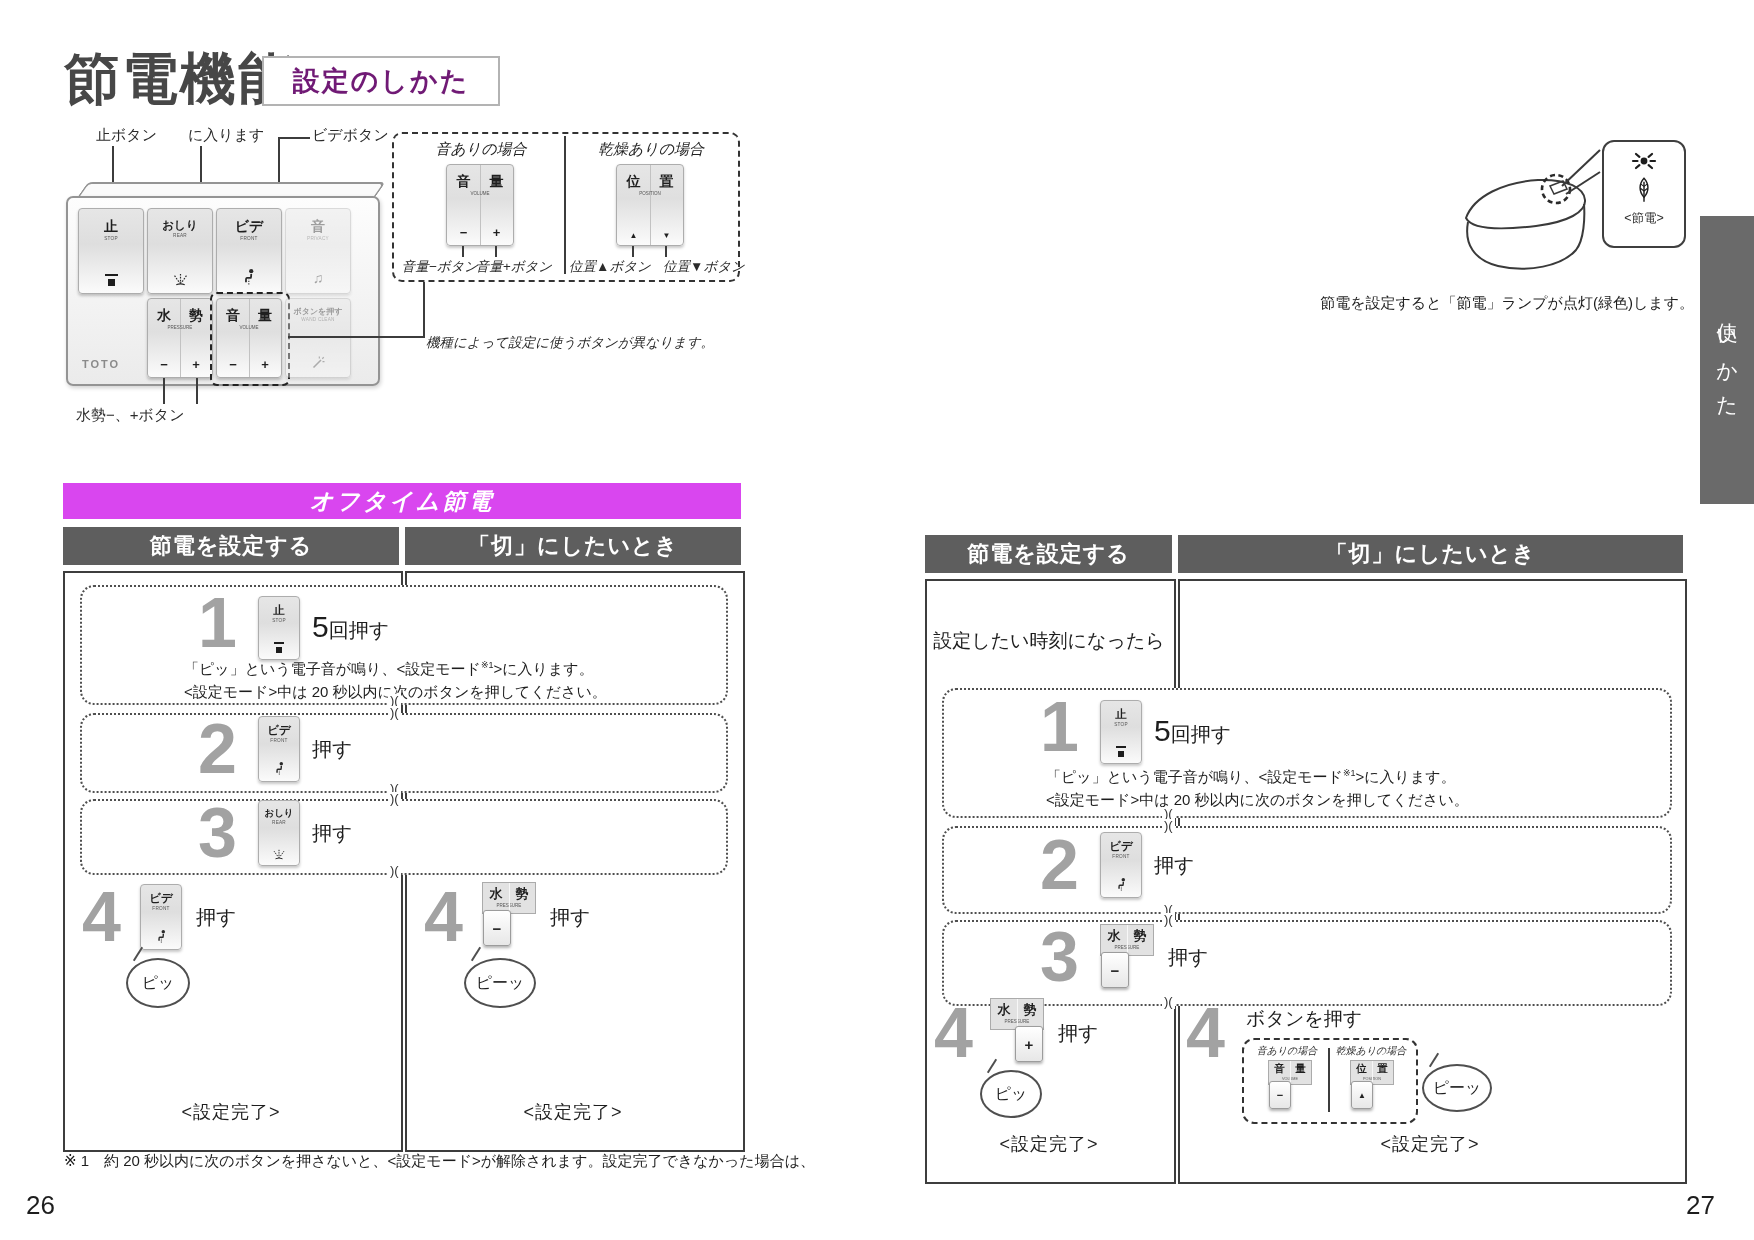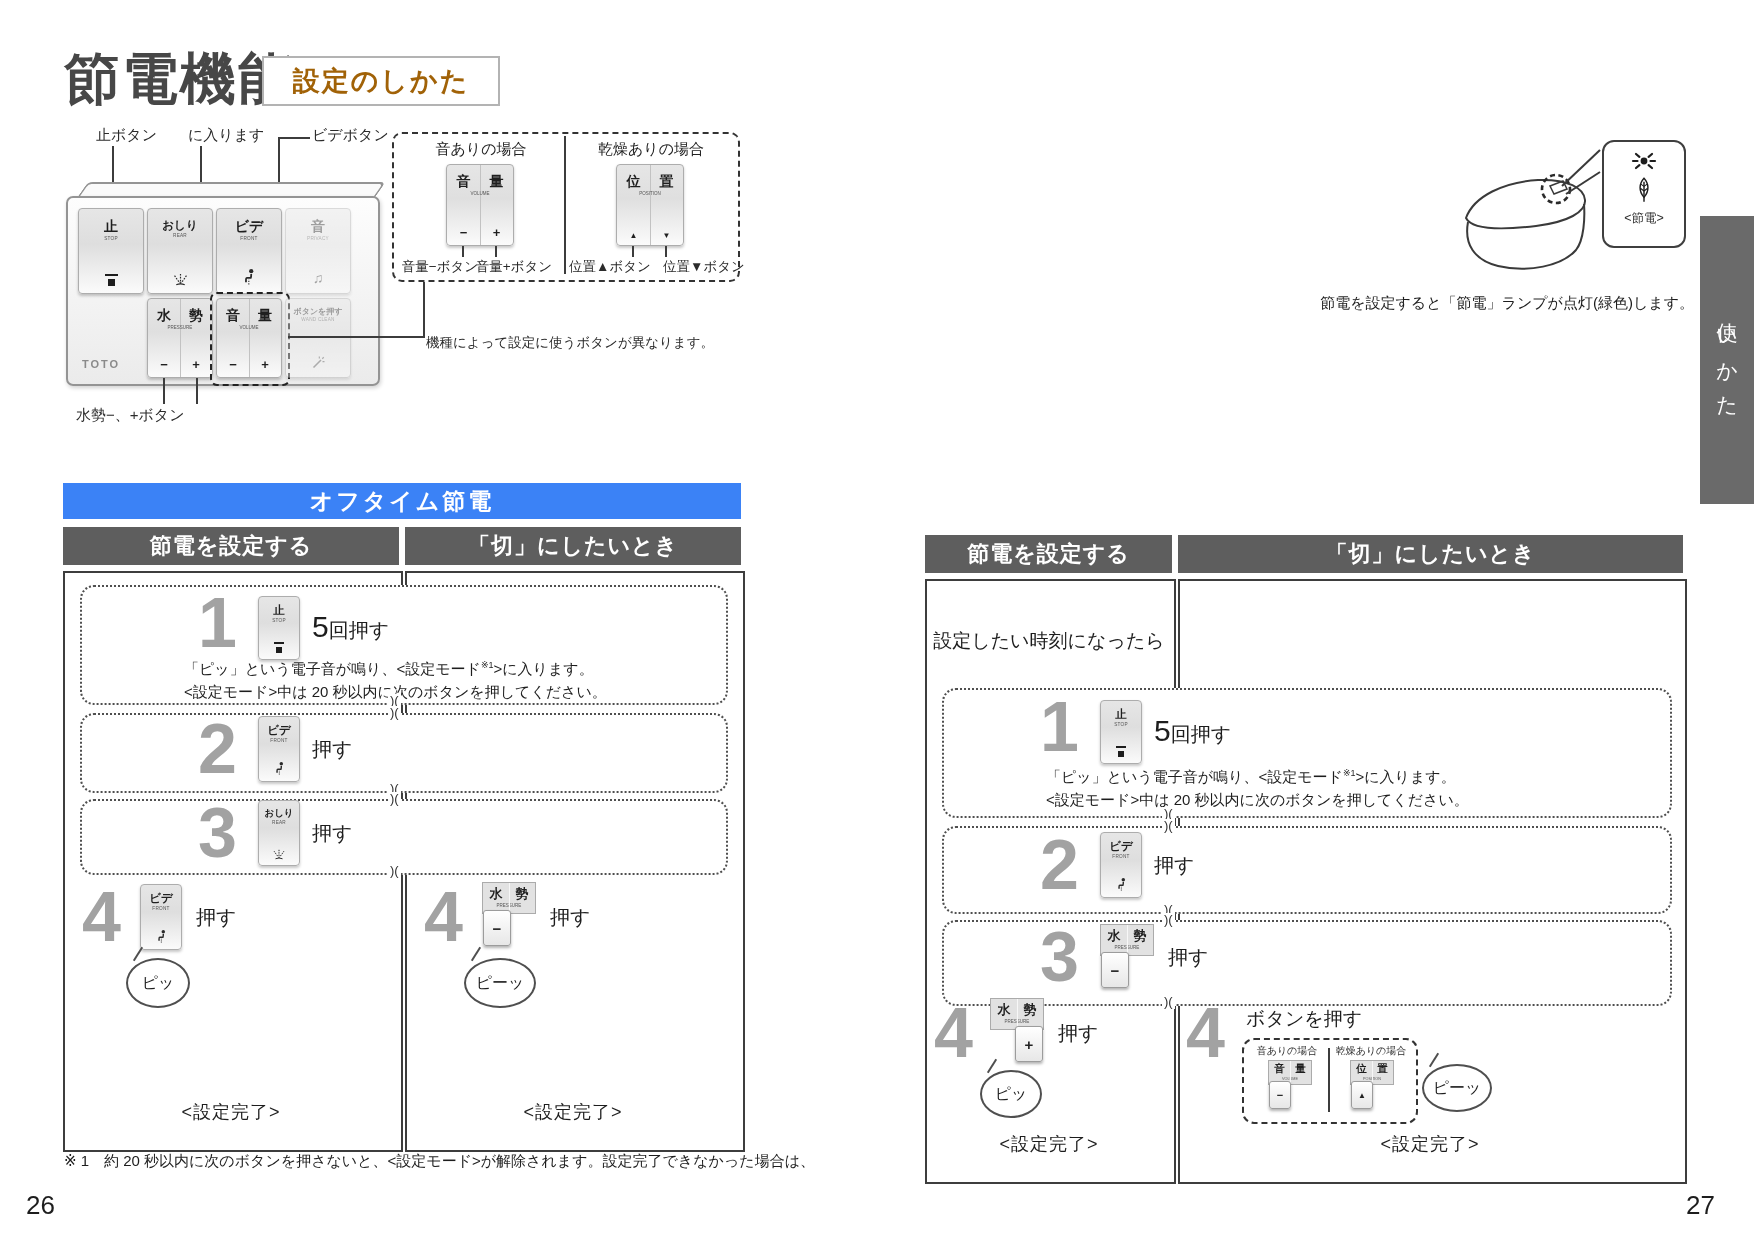--- a/index.html
+++ b/index.html
@@ -1,23 +1,23 @@
 <!DOCTYPE html>
 <html><head>
 <meta charset="utf-8">
 <style>
   html,body{margin:0;padding:0;background:#e8e8e8;}
   .page{position:relative;width:1754px;height:1240px;background:#fff;overflow:hidden;
         font-family:"Liberation Sans","DejaVu Sans",sans-serif;color:#2e2e2e;}
   .abs{position:absolute;}
   .nw{white-space:nowrap;}
-  .ctr{text-align:center;}
+  .ctr{text-align:center;font-style:italic;}
   .doc-title{font-size:56px;font-weight:800;color:#474747;letter-spacing:2px;}
   .sub-box{border:2px solid #b3b3b3;display:flex;align-items:center;justify-content:center;
-           font-size:27px;font-weight:700;color:#a16207;letter-spacing:2px;background:#fff;}
+           font-size:27px;font-weight:700;color:#701a75;letter-spacing:2px;background:#fff;}
   .lbl{font-size:15px;color:#2b2b2b;}
   .lbl-sm{font-size:13.5px;color:#2b2b2b;}
   .vline,.hline{background:#3c3c3c;}
   
   .remote{border:2px solid #949494;border-radius:7px;background:linear-gradient(180deg,#fdfdfd,#ebebeb);box-shadow:1px 2px 4px rgba(0,0,0,.18);}
   .remote-top{border:2px solid #949494;border-bottom:none;border-radius:5px 5px 0 0;background:#fafafa;transform:skewX(-35deg);transform-origin:bottom left;}
   .key{border:1px solid #adadad;border-radius:4px;background:linear-gradient(180deg,#e6e6e6 0%,#dedede 42%,#fbfbfb 100%);
        box-shadow:0 2px 3px rgba(0,0,0,.22);position:absolute;}
   .kl{font-weight:700;font-size:14px;text-align:center;margin-top:9px;color:#1f1f1f;}
   .kl-sm{font-size:11.5px;}
@@ -51,21 +51,21 @@
                display:flex;align-items:center;justify-content:center;font-size:15px;font-weight:700;color:#222;}
   .combo.kleft .ckey{left:1px;}
   .combo.kright .ckey{right:1px;}
   .combo.mini .plate{height:23px;}
   .combo.mini .plate .srow{margin-top:1px;}
   .combo.mini .plate .sc{font-size:10.5px;}
   .combo.mini .plate .ssub{font-size:5px;}
   .combo.mini .ckey{top:21px;width:20px;height:26px;font-size:11px;}
   
   .band{display:flex;align-items:center;justify-content:center;color:#fff;font-weight:700;}
-  .band-light{background:#3b82f6;font-size:23px;letter-spacing:3px;}
+  .band-light{background:#d946ef;font-size:23px;letter-spacing:3px;font-style:italic;}
   .band-dark{background:#5e5e5e;font-size:22px;letter-spacing:1px;}
   .frame{border:2px solid #3d3d3d;background:#fff;}
   .title-open{border:3px solid #3d3d3d;background:#fff;display:flex;align-items:center;justify-content:center;
               font-size:24px;font-weight:700;color:#111;letter-spacing:2px;}
   .dotted{border:2px dotted #4f4f4f;border-radius:14px;background:#fff;}
   .stepnum{font-size:70px;font-weight:700;color:#a2a2a2;line-height:.9;font-family:"Liberation Sans",sans-serif;}
   .action{font-size:20px;color:#1d1d1d;}
   .count5{font-size:30px;font-weight:400;}
   .stline{font-size:15px;color:#1d1d1d;}
   .stline sup{font-size:9px;}

